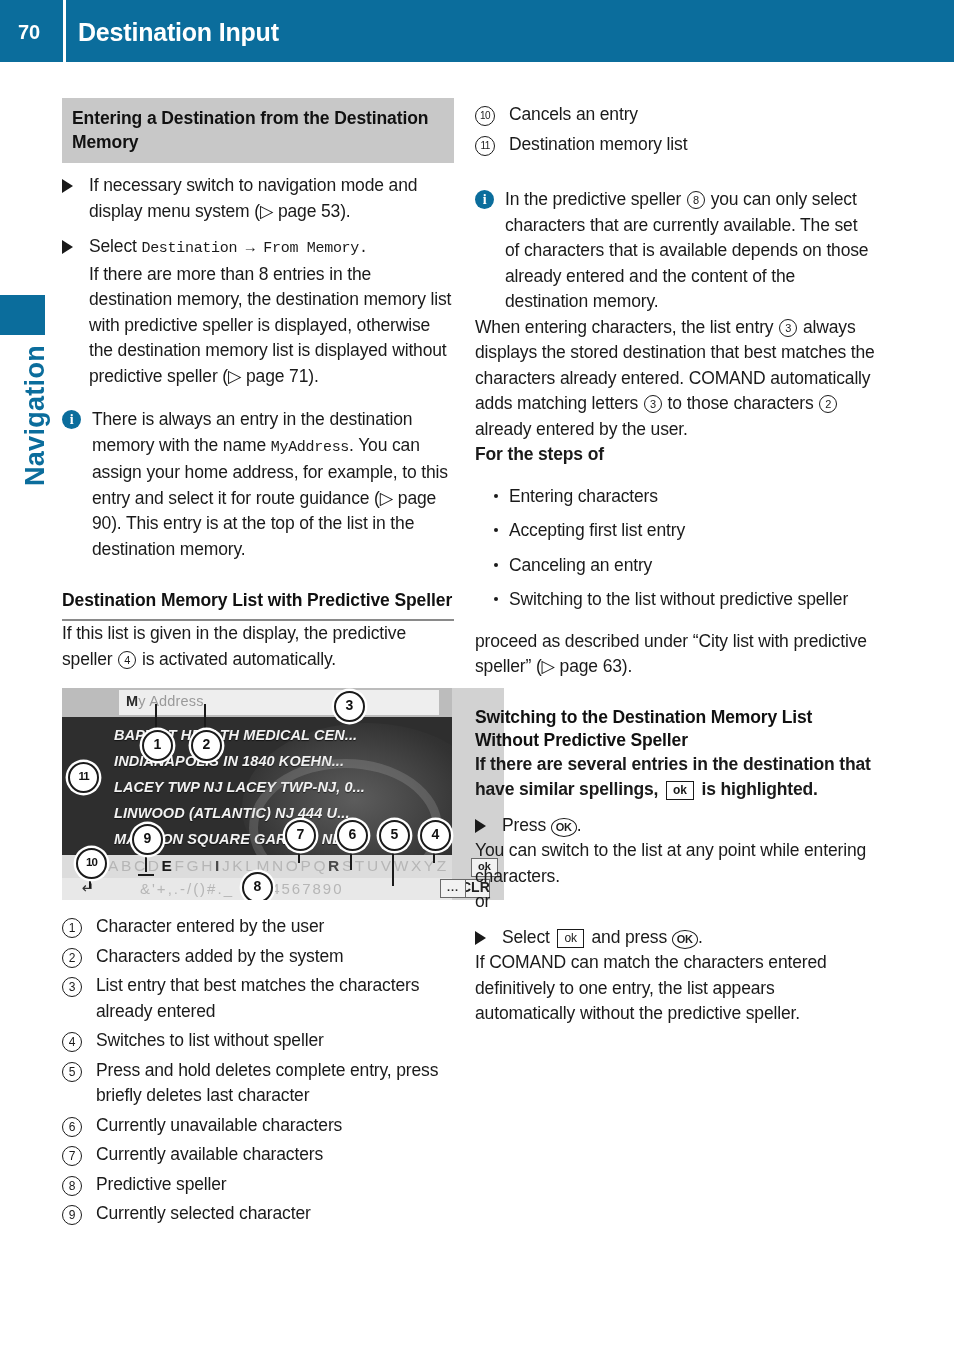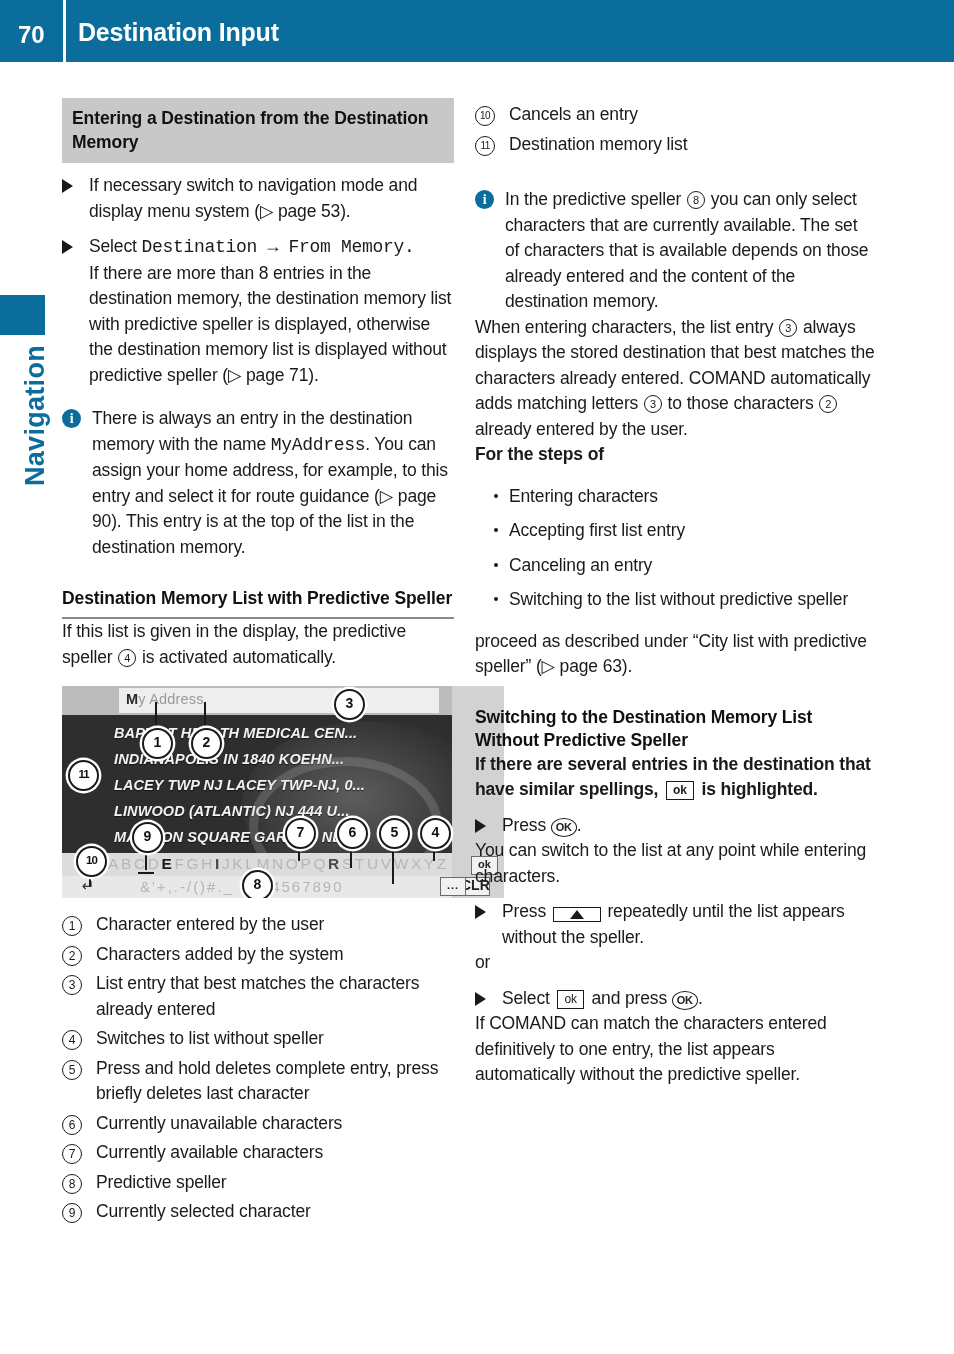--- a/index.html
+++ b/index.html
@@ -21,21 +21,21 @@
     position: absolute;
     left: 0; top: 0;
     width: 954px;
     height: 62px;
     background: #0b6d9c;
     color: #ffffff;
   }
   .header .pagenum {
     position: absolute;
     left: 18px; top: 21px;
-    font-size: 24px;
+    font-size: 20px;
     font-weight: bold;
     letter-spacing: 0px;
   }
   .header .rule {
     position: absolute;
     left: 63px; top: 0;
     width: 3px; height: 62px;
     background: #ffffff;
   }
   .header .title {
@@ -214,21 +214,21 @@
     border-radius: 50%;
     font-size: 11px;
     line-height: 16px;
     text-align: center;
     vertical-align: 1px;
     margin: 0 1px;
   }
   
   .cmd {
     font-family: "Liberation Mono", monospace;
-    font-size: 18px;
+    font-size: 15px;
     letter-spacing: -0.3px;
   }
   
   .okround {
     display: inline-block;
     border: 1.6px solid #1a1a1a;
     border-radius: 50%;
     padding: 0 4px;
     font-size: 11px;
     font-weight: bold;
@@ -556,24 +556,20 @@
 
   <p class="body gap-s"><span>If there are several entries in the destination that have similar spellings, </span><span class="oksq">ok</span><span> is highlighted.</span></p>
 
   <div class="step">
     <span class="tri"></span>
     <span>Press </span><span class="okround">OK</span><span>.</span>
   </div>
 
   <p class="body gap-m">You can switch to the list at any point while entering characters.</p>
 
-  <div class="step">
-    <span class="tri"></span>
-    <span>Press </span><span class="upkey"><i></i></span><span> repeatedly until the list appears without the speller.</span>
-  </div>
 
   <p class="body gap-m">or</p>
 
   <div class="step">
     <span class="tri"></span>
     <span>Select </span><span class="oksq">ok</span><span> and press </span><span class="okround">OK</span><span>.</span>
   </div>
 
   <p class="body gap-m">If COMAND can match the characters entered definitively to one entry, the list appears automatically without the predictive speller.</p>
 

